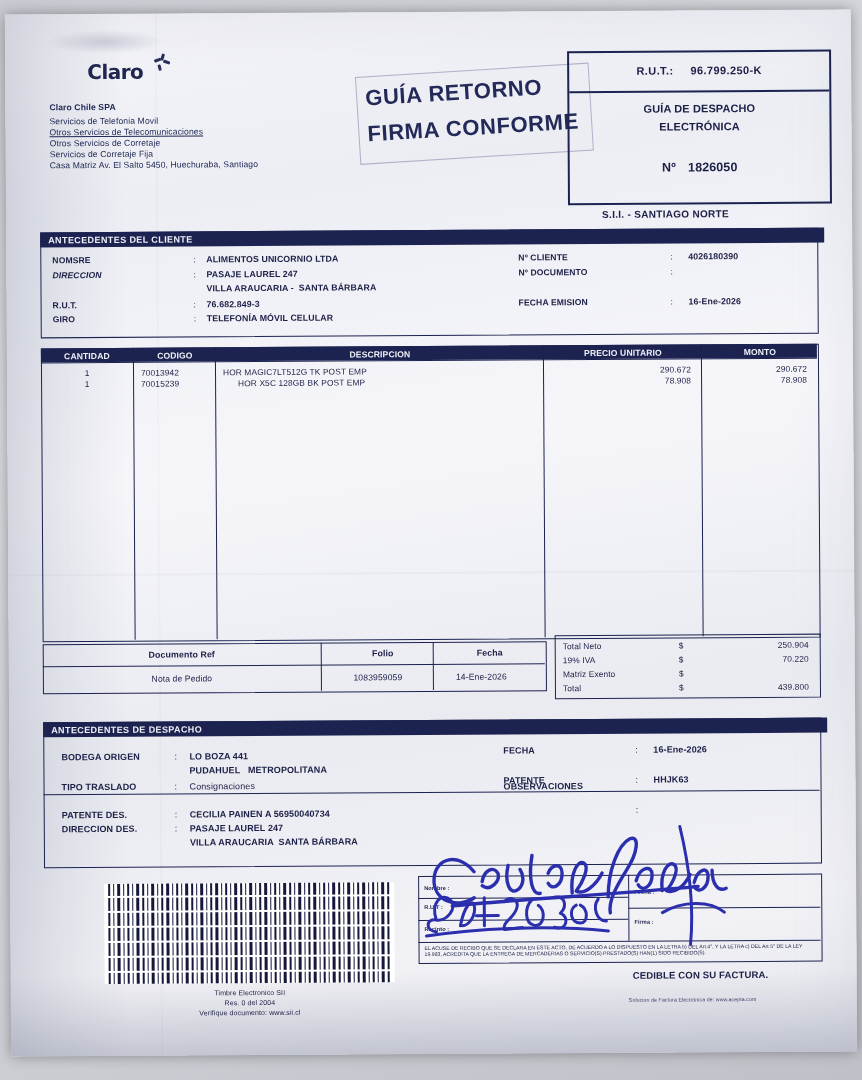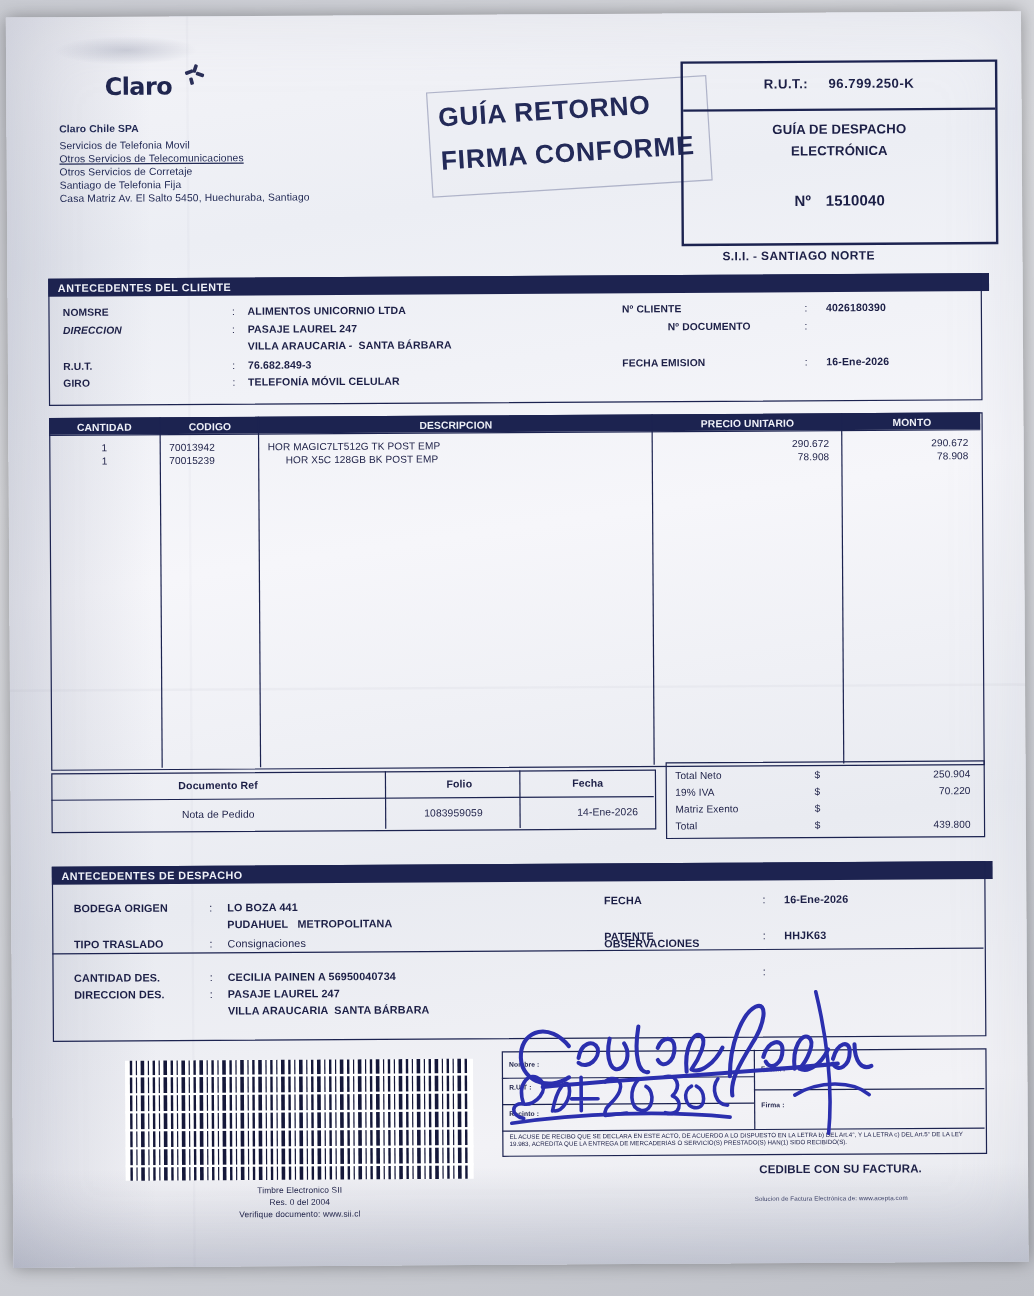--- a/index.html
+++ b/index.html
@@ -106,42 +106,42 @@
         <i style="left:7px;top:0;width:3px;height:7px;transform:rotate(18deg);"></i>
         <i style="left:0px;top:5px;width:7px;height:3px;transform:rotate(-20deg);"></i>
         <i style="left:9px;top:7px;width:7px;height:3px;transform:rotate(20deg);"></i>
         <i style="left:4px;top:11px;width:3px;height:6px;transform:rotate(-14deg);"></i>
       </div>
 
       <div class="t hdr-line b" style="left:22px;top:70px;">Claro Chile SPA</div>
       <div class="t hdr-line" style="left:22px;top:84px;">Servicios de Telefonia Movil</div>
       <div class="t hdr-line" style="left:22px;top:95px;text-decoration:underline;">Otros Servicios de Telecomunicaciones</div>
       <div class="t hdr-line" style="left:22px;top:106px;">Otros Servicios de Corretaje</div>
-      <div class="t hdr-line" style="left:22px;top:117px;">Santiago de Telefonia Fija</div>
+      <div class="t hdr-line" style="left:22px;top:117px;">Servicios de Corretaje Fija</div>
       <div class="t hdr-line" style="left:22px;top:128px;">Casa Matriz Av. El Salto 5450, Huechuraba, Santiago</div>
 
       <div class="stamp">
         <div class="s1">GUÍA RETORNO</div>
         <div class="s2">FIRMA CONFORME</div>
       </div>
 
       <div class="rutbox">
         <div class="row1">
           <div class="ctr b" style="top:12px;font-size:11px;letter-spacing:.4px;">
             <span>R.U.T.:</span>
             <span style="display:inline-block;width:10px;"></span>
             <span>96.799.250-K</span>
           </div>
         </div>
         <div class="ctr b" style="top:50px;font-size:11px;">GUÍA DE DESPACHO</div>
         <div class="ctr b" style="top:68px;font-size:11px;">ELECTRÓNICA</div>
         <div class="ctr b" style="top:108px;font-size:12.5px;">
           <span>Nº</span>
           <span style="display:inline-block;width:5px;"></span>
-          <span>1510040</span>
+          <span>1826050</span>
         </div>
       </div>
       <div class="t b" style="left:574px;top:180px;font-size:10px;letter-spacing:.3px;">S.I.I. - SANTIAGO NORTE</div>
 
       <div class="sec-hdr" style="left:12px;top:200px;width:776px;height:15px;">ANTECEDENTES DEL CLIENTE</div>
       <div class="bx" style="left:12px;top:200px;width:776px;height:104px;"></div>
 
       <div class="t b" style="left:24px;top:223px;font-size:8.6px;">NOMSRE</div>
       <div class="t" style="left:165px;top:223px;font-size:8.6px;">:</div>
       <div class="t b" style="left:178px;top:223px;font-size:8.8px;">ALIMENTOS UNICORNIO LTDA</div>
@@ -157,21 +157,21 @@
       <div class="t b" style="left:178px;top:268px;font-size:8.8px;">76.682.849-3</div>
 
       <div class="t b" style="left:24px;top:282px;font-size:8.6px;">GIRO</div>
       <div class="t" style="left:165px;top:282px;font-size:8.6px;">:</div>
       <div class="t b" style="left:178px;top:282px;font-size:8.8px;">TELEFONÍA MÓVIL CELULAR</div>
 
       <div class="t b" style="left:490px;top:223px;font-size:8.6px;">Nº CLIENTE</div>
       <div class="t" style="left:642px;top:223px;font-size:8.6px;">:</div>
       <div class="t b" style="left:660px;top:223px;font-size:8.8px;">4026180390</div>
 
-      <div class="t b" style="left:490px;top:238px;font-size:8.6px;margin-left:38px;">Nº DOCUMENTO</div>
+      <div class="t b" style="left:490px;top:238px;font-size:8.6px;">Nº DOCUMENTO</div>
       <div class="t" style="left:642px;top:238px;font-size:8.6px;">:</div>
       <div class="t b" style="left:660px;top:238px;font-size:8.8px;"></div>
 
       <div class="t b" style="left:490px;top:268px;font-size:8.6px;">FECHA EMISION</div>
       <div class="t" style="left:642px;top:268px;font-size:8.6px;">:</div>
       <div class="t b" style="left:660px;top:268px;font-size:8.8px;">16-Ene-2026</div>
 
       <div class="bx" style="left:12px;top:316px;width:776px;height:292px;"></div>
       <div class="ln" style="left:12px;top:316px;width:776px;height:14px;"></div>
       <div class="ln" style="left:12px;top:330px;width:776px;height:1.4px;"></div>
@@ -203,21 +203,21 @@
       <div class="ln" style="left:12px;top:634px;width:502px;height:1.4px;"></div>
       <div class="ln" style="left:290px;top:612px;width:1.4px;height:48px;"></div>
       <div class="ln" style="left:402px;top:612px;width:1.4px;height:48px;"></div>
 
       <div class="t b c" style="left:12px;top:618px;width:278px;font-size:8.8px;">Documento Ref</div>
       <div class="t b c" style="left:292px;top:618px;width:120px;font-size:8.8px;">Folio</div>
       <div class="t b c" style="left:404px;top:618px;width:110px;font-size:8.8px;">Fecha</div>
 
       <div class="t c" style="left:12px;top:642px;width:278px;font-size:8.6px;">Nota de Pedido</div>
       <div class="t c" style="left:292px;top:642px;width:110px;font-size:8.6px;">1083959059</div>
-      <div class="t c" style="left:412px;top:642px;width:127px;font-size:8.6px;">14-Ene-2026</div>
+      <div class="t c" style="left:387px;top:642px;width:127px;font-size:8.6px;">14-Ene-2026</div>
 
       <div class="bx" style="left:524px;top:606px;width:264px;height:62px;"></div>
 
       <div class="t" style="left:532px;top:612px;font-size:8.4px;">Total Neto</div>
       <div class="t" style="left:648px;top:612px;font-size:8.4px;">$</div>
       <div class="t r" style="left:660px;top:612px;width:118px;font-size:8.4px;">250.904</div>
 
       <div class="t" style="left:532px;top:626px;font-size:8.4px;">19% IVA</div>
       <div class="t" style="left:648px;top:626px;font-size:8.4px;">$</div>
       <div class="t r" style="left:660px;top:626px;width:118px;font-size:8.4px;">70.220</div>
@@ -236,21 +236,21 @@
 
       <div class="t b" style="left:30px;top:720px;font-size:9px;">BODEGA ORIGEN</div>
       <div class="t" style="left:143px;top:720px;font-size:9px;">:</div>
       <div class="t b" style="left:158px;top:720px;font-size:9px;">LO BOZA 441</div>
       <div class="t b" style="left:158px;top:734px;font-size:9px;">PUDAHUEL   METROPOLITANA</div>
 
       <div class="t b" style="left:30px;top:750px;font-size:9px;">TIPO TRASLADO</div>
       <div class="t" style="left:143px;top:750px;font-size:9px;">:</div>
       <div class="t" style="left:158px;top:750px;font-size:9px;">Consignaciones</div>
 
-      <div class="t b" style="left:30px;top:778px;font-size:9px;">CANTIDAD DES.</div>
+      <div class="t b" style="left:30px;top:778px;font-size:9px;">PATENTE DES.</div>
       <div class="t" style="left:143px;top:778px;font-size:9px;">:</div>
       <div class="t b" style="left:158px;top:778px;font-size:9px;">CECILIA PAINEN A 56950040734</div>
 
       <div class="t b" style="left:30px;top:792px;font-size:9px;">DIRECCION DES.</div>
       <div class="t" style="left:143px;top:792px;font-size:9px;">:</div>
       <div class="t b" style="left:158px;top:792px;font-size:9px;">PASAJE LAUREL 247</div>
       <div class="t b" style="left:158px;top:806px;font-size:9px;">VILLA ARAUCARIA  SANTA BÁRBARA</div>
 
       <div class="t b" style="left:472px;top:716px;font-size:9px;">FECHA</div>
       <div class="t" style="left:604px;top:716px;font-size:9px;">:</div>

